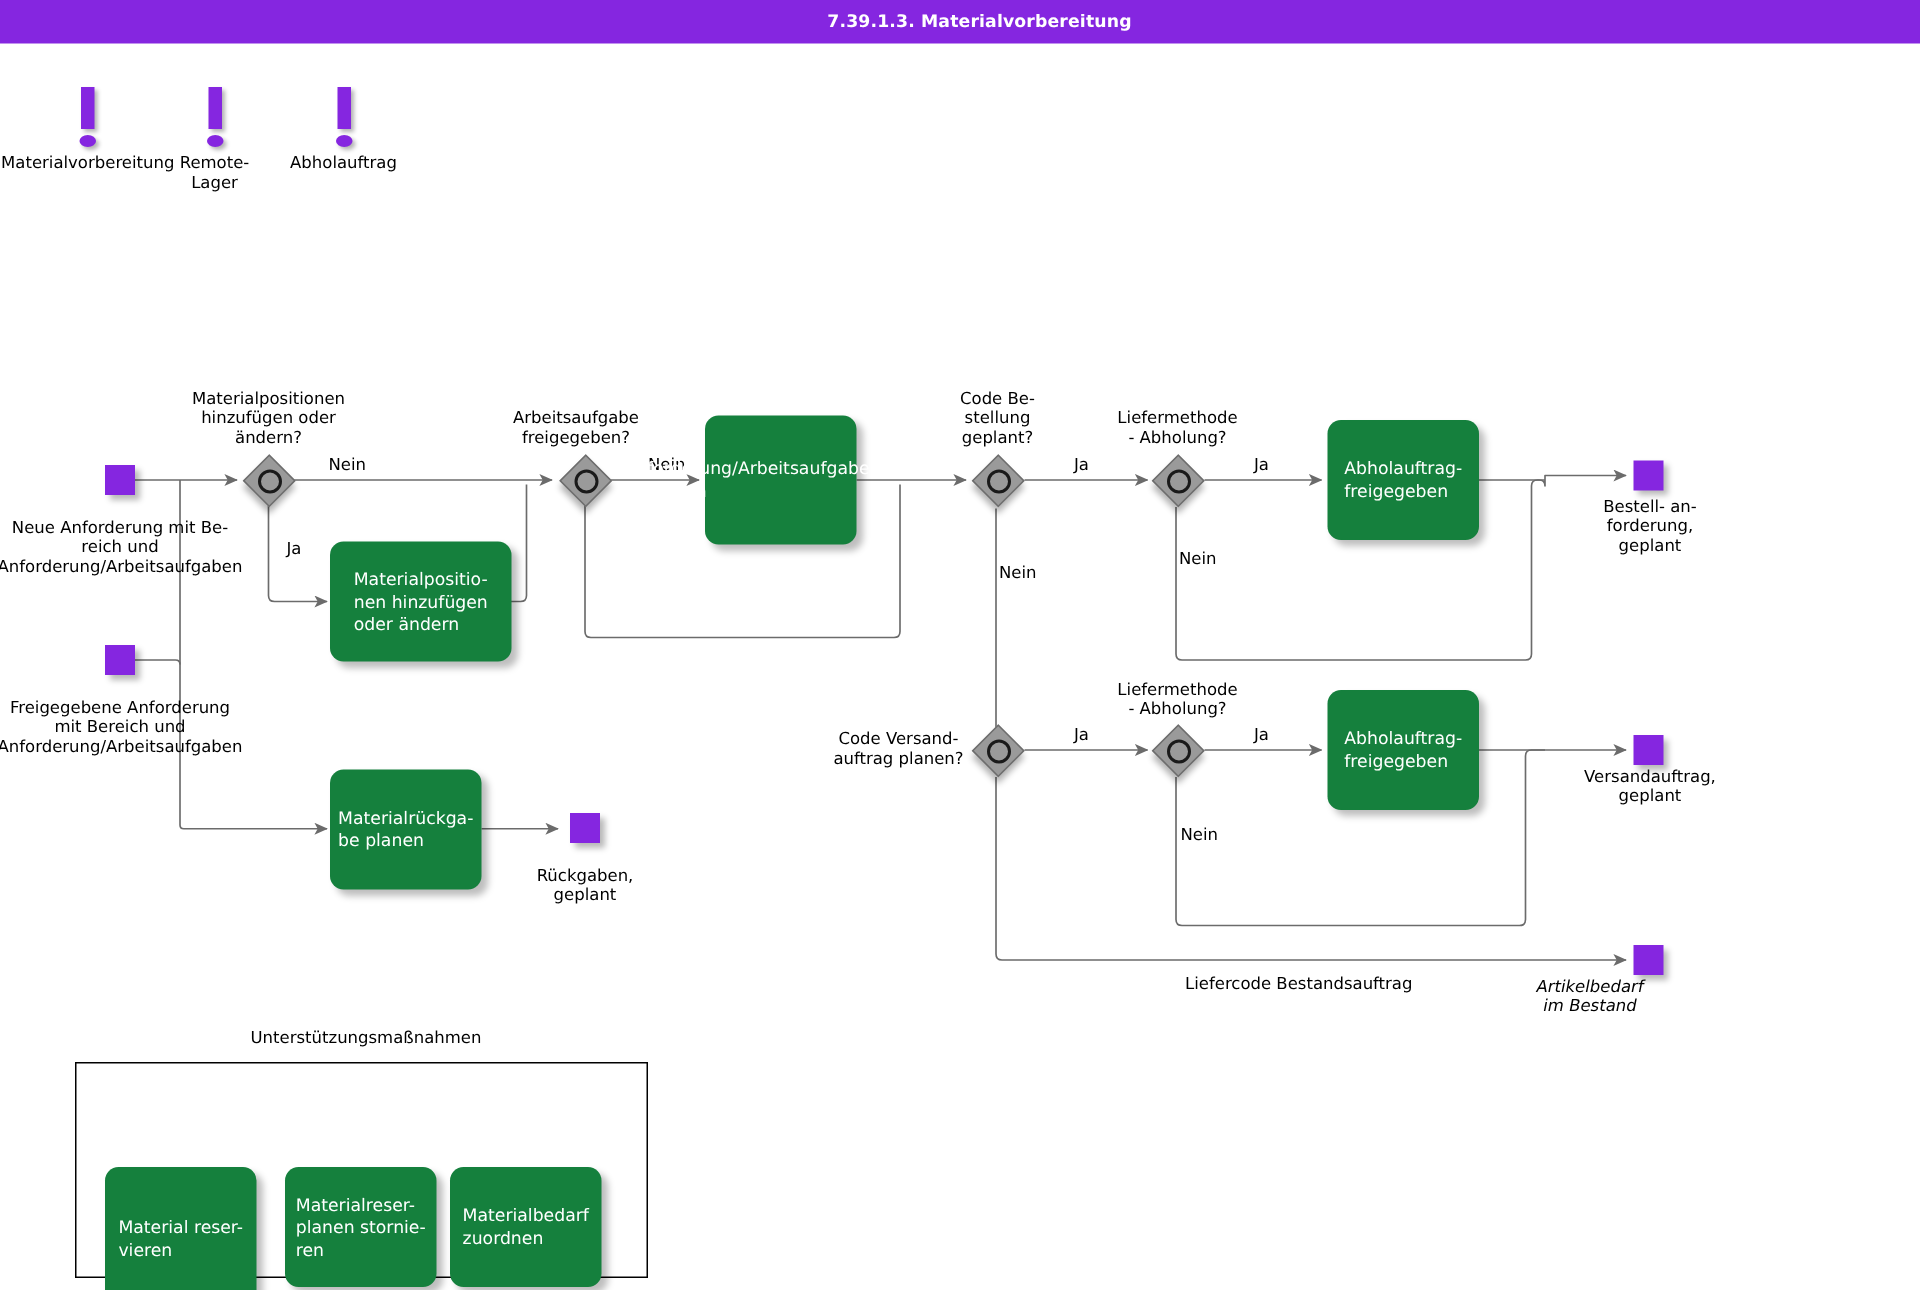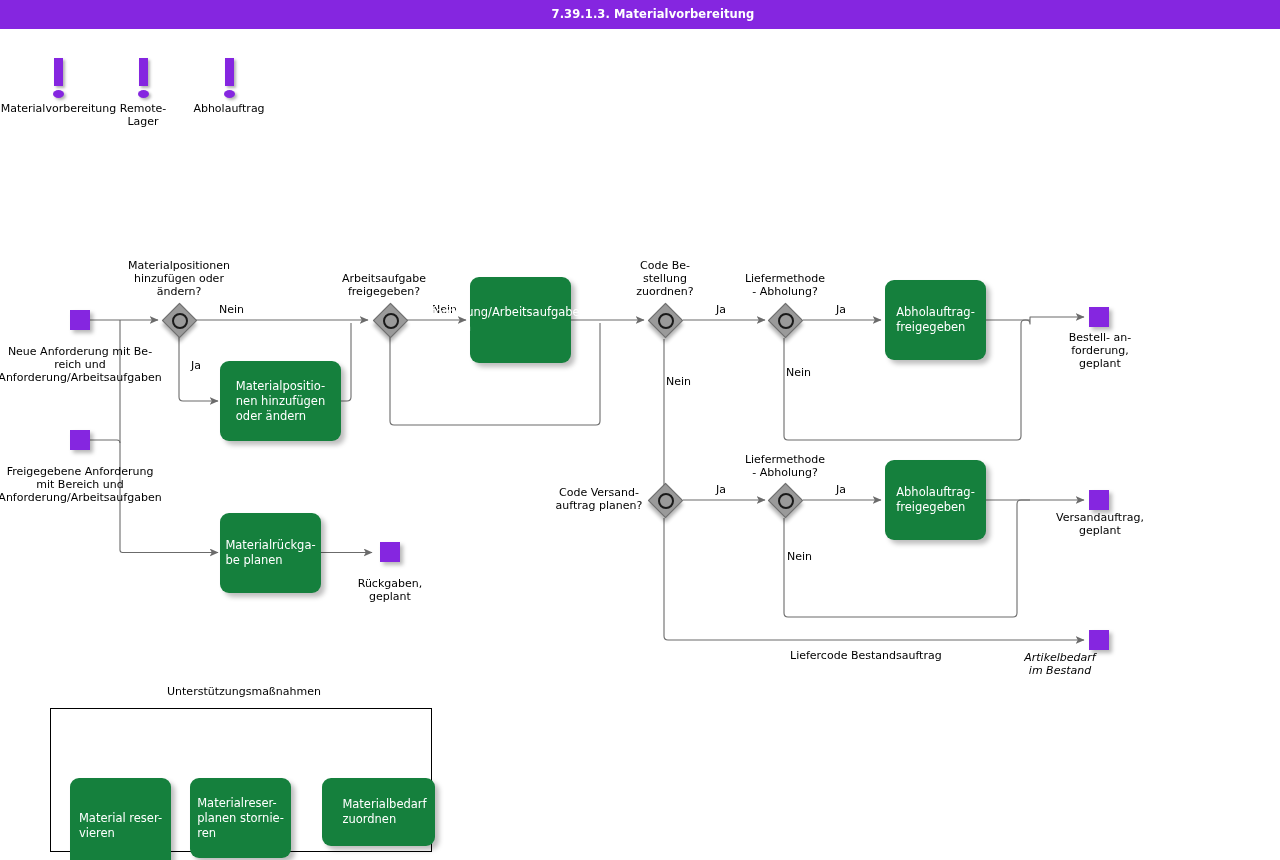--- a/index.html
+++ b/index.html
@@ -305,21 +305,21 @@
 
   <div class="node">
     <div class="sq" style="left:380px; top:513px;"></div>
     <div class="sq-label" style="left:330px; top:548px; width:120px;">Rückgaben,
 geplant</div>
   </div>
 
   <div class="node">
     <div class="gw-label" style="left:615px; top:230px; width:100px;">Code Be-
 stellung
-zuordnen?</div>
+geplant?</div>
     <div class="gw" style="left:649px; top:275px;">
       <div class="dia"></div>
         <div class="ring"></div>
     </div>
   </div>
   <div class="edge-label" style="left:716px; top:274px;">Ja</div>
   <div class="edge-label" style="left:666px; top:346px;">Nein</div>
 
   <div class="node">
     <div class="gw-label" style="left:721px; top:243px; width:128px;">Liefermethode
@@ -388,19 +388,19 @@
   <div id="support-group-box">
     <div class="task" style="left:19px; top:69px; width:101px; height:95px;">
       <span>Material reser-
 vieren</span>
     </div>
     <div class="task" style="left:139px; top:69px; width:101px; height:80px;">
       <span>Materialreser-
 planen stornie-
 ren</span>
     </div>
-    <div class="task" style="left:271px; top:69px; width:101px; height:68px;padding-left:12px;">
+    <div class="task" style="left:249px; top:69px; width:101px; height:80px;">
       <span>Materialbedarf
 zuordnen</span>
     </div>
   </div>
 
 </div>
 
 </body></html>

